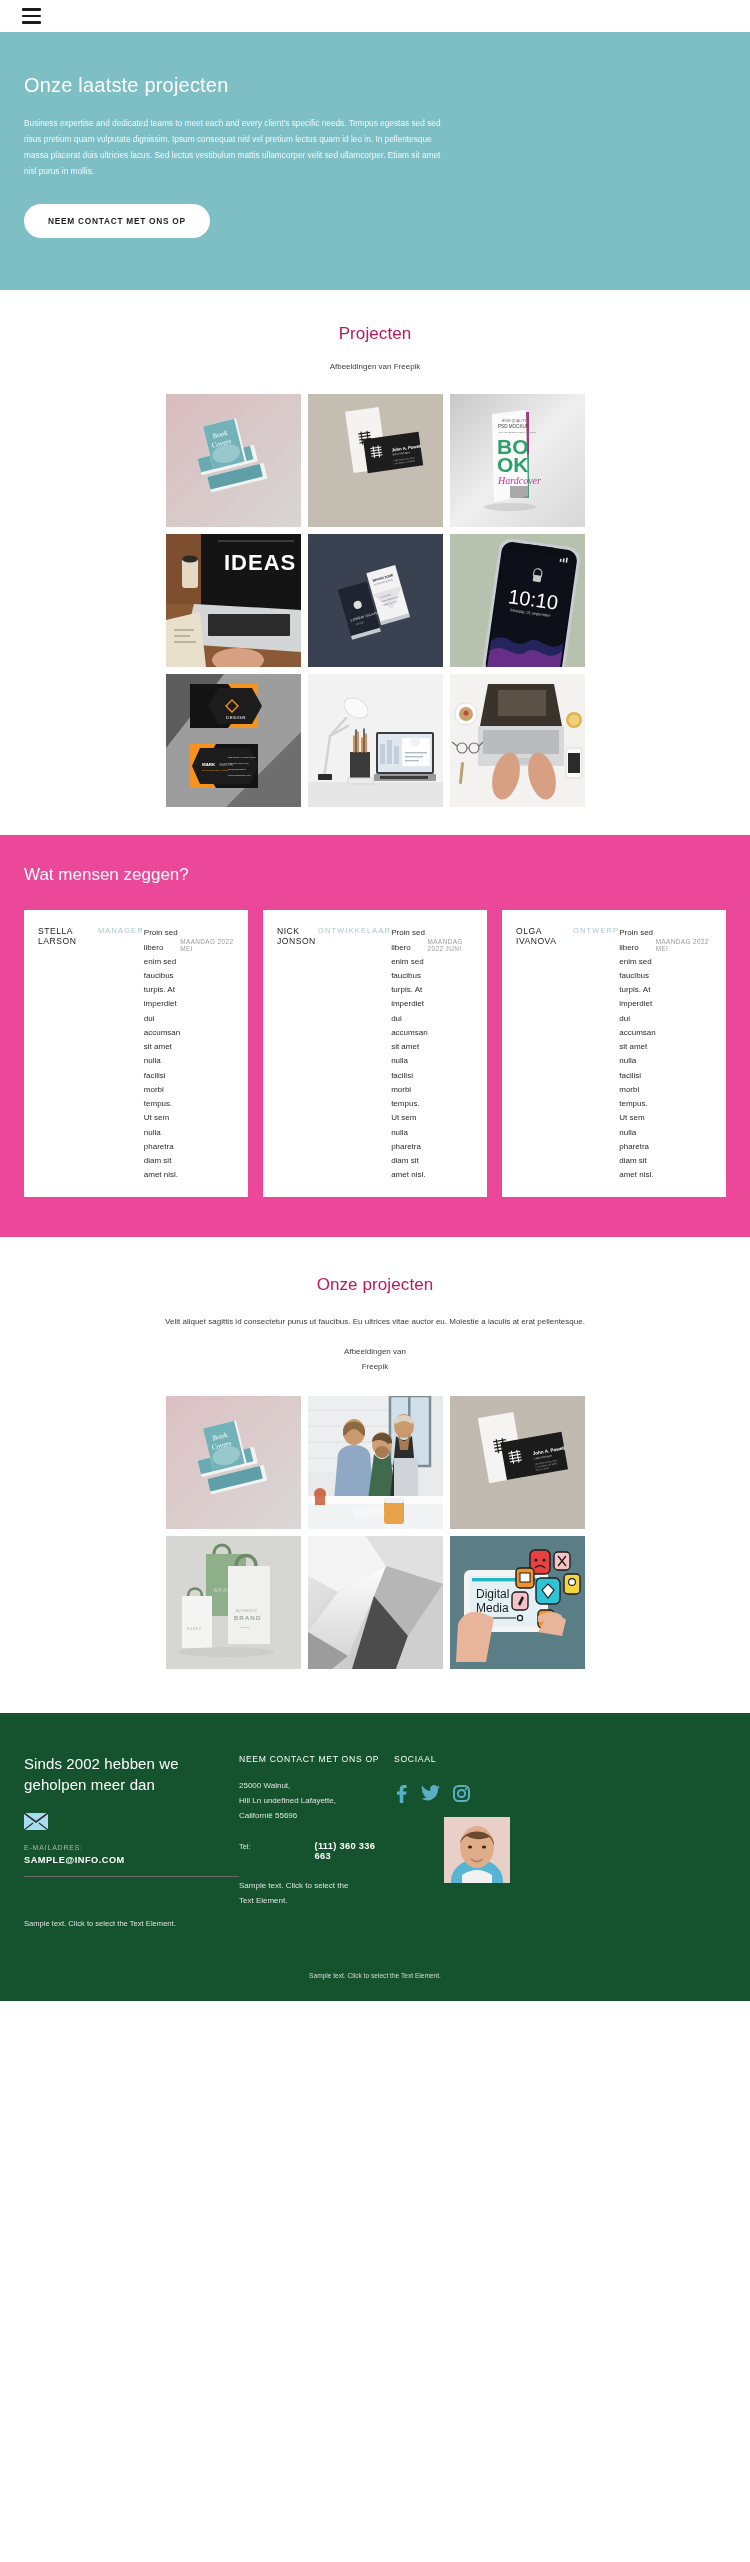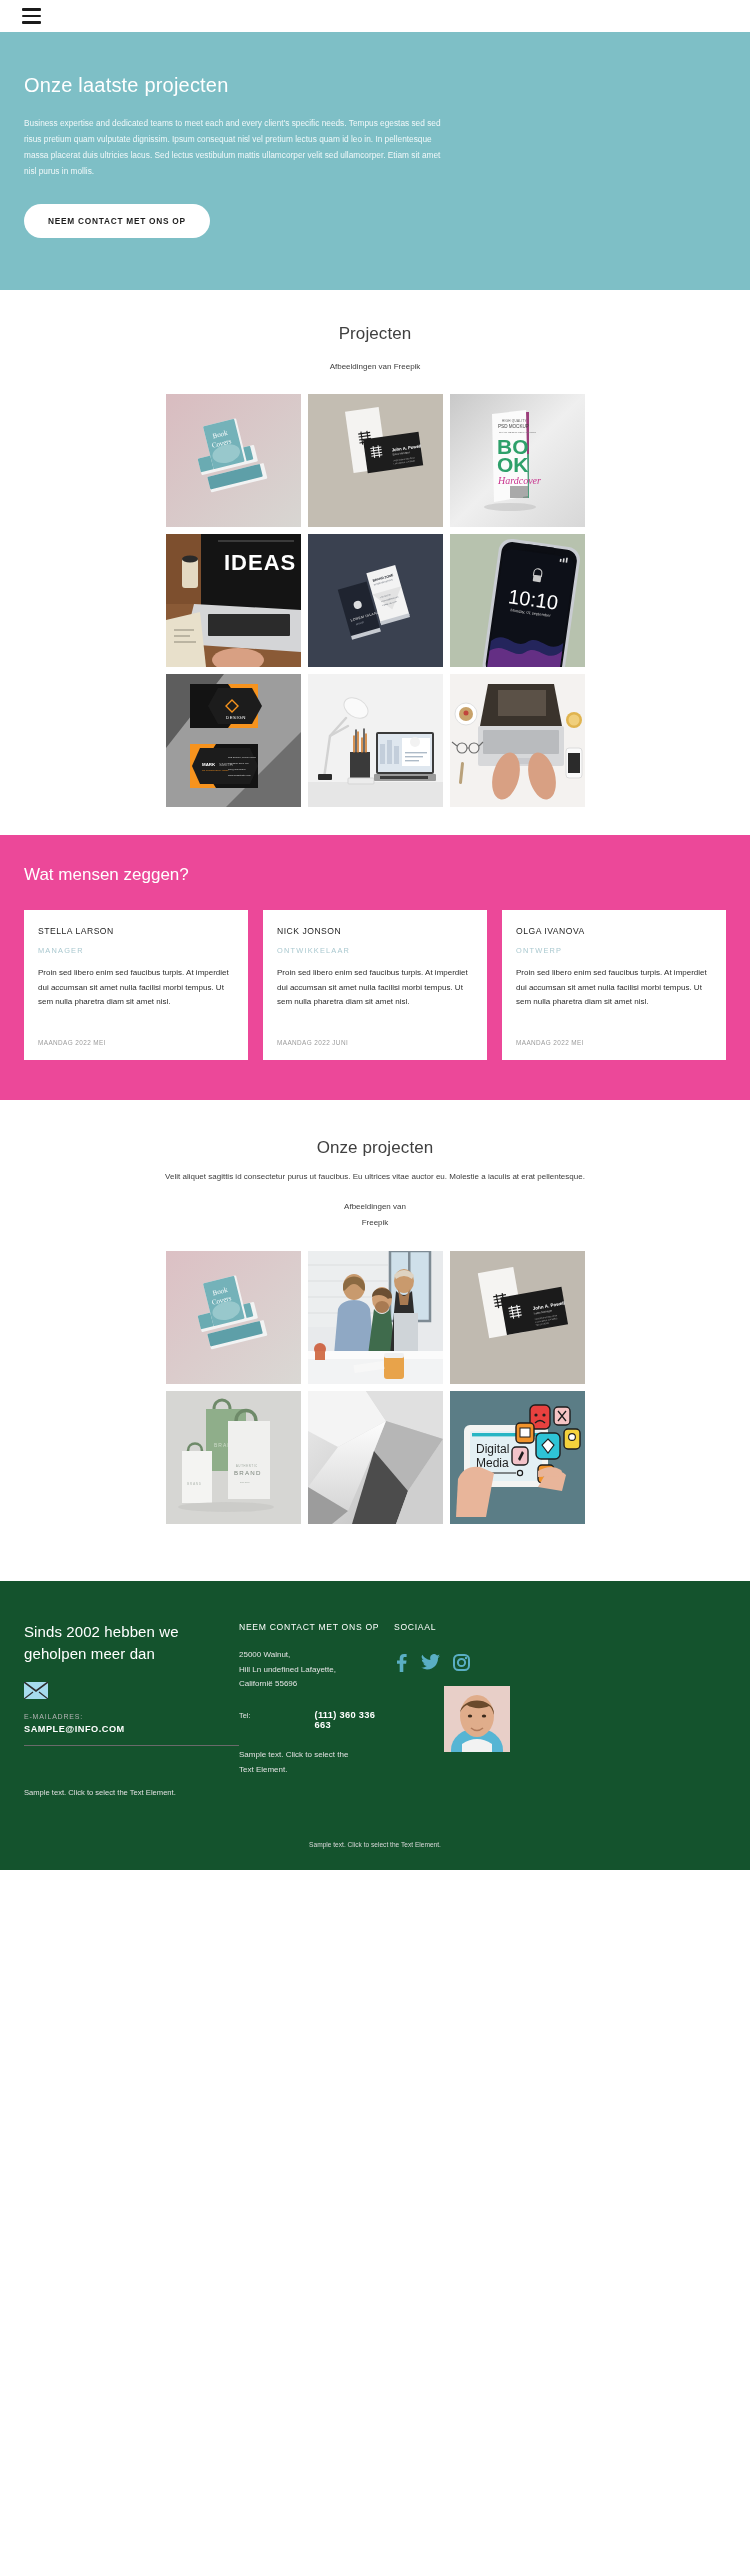--- a/index.html
+++ b/index.html
@@ -63,28 +63,28 @@
     cursor: pointer;
     font-family: "Liberation Sans", sans-serif;
   }
 
   
   .sec-white { background: #ffffff; padding: 34px 0 28px 0; }
   .sec-title {
     text-align: center;
     font-size: 17px;
     font-weight: 400;
-    color: #404040;
+    color: #be185d;
     letter-spacing: .1px;
   }
   .sec-sub {
     text-align: center;
     font-size: 8px;
     color: #3c3c3c;
-    margin-top: 12px;
+    margin-top: 20px;
     line-height: 1.75;
   }
   .sec-credit {
     text-align: center;
     font-size: 8px;
     color: #3c3c3c;
     margin-top: 16px;
     line-height: 1.7;
   }
 
@@ -119,21 +119,21 @@
   .cards {
     display: grid;
     grid-template-columns: repeat(3, 1fr);
     gap: 15px;
   }
   .card {
     background: #ffffff;
     padding: 16px 14px 14px 14px;
     min-height: 150px;
     display: flex;
-    flex-direction: column;
+    flex-direction: row;
   }
   .card-name {
     font-size: 8.6px;
     color: #1d1d1d;
     letter-spacing: .5px;
     margin-bottom: 10px;
   }
   .card-role {
     font-size: 7.4px;
     color: #a9c8cf;
@@ -518,21 +518,21 @@
     <div class="card">
       <div class="card-name">OLGA IVANOVA</div>
       <div class="card-role">ONTWERP</div>
       <div class="card-body">Proin sed libero enim sed faucibus turpis. At imperdiet dui accumsan sit amet nulla facilisi morbi tempus. Ut sem nulla pharetra diam sit amet nisl.</div>
       <div class="card-date">MAANDAG 2022 MEI</div>
     </div>
 
   </div>
 </section>
 
-<section class="sec-white" style="padding-top:38px;padding-bottom:57px">
+<section class="sec-white" style="padding-top:38px;padding-bottom:44px">
   <h2 class="sec-title">Onze projecten</h2>
   <p class="sec-sub" style="max-width:420px;margin-left:auto;margin-right:auto">Velit aliquet sagittis id consectetur purus ut faucibus. Eu ultrices vitae auctor eu. Molestie a iaculis at erat pellentesque.</p>
   <p class="sec-credit">Afbeeldingen van</p>
   <p class="sec-credit" style="margin-top:2px">Freepik</p>
 
   <div class="gallery" style="margin-top:22px">
 
     <div class="gal-cell">
       <svg viewBox="0 0 135 133" preserveAspectRatio="xMidYMid slice">
         <defs>

